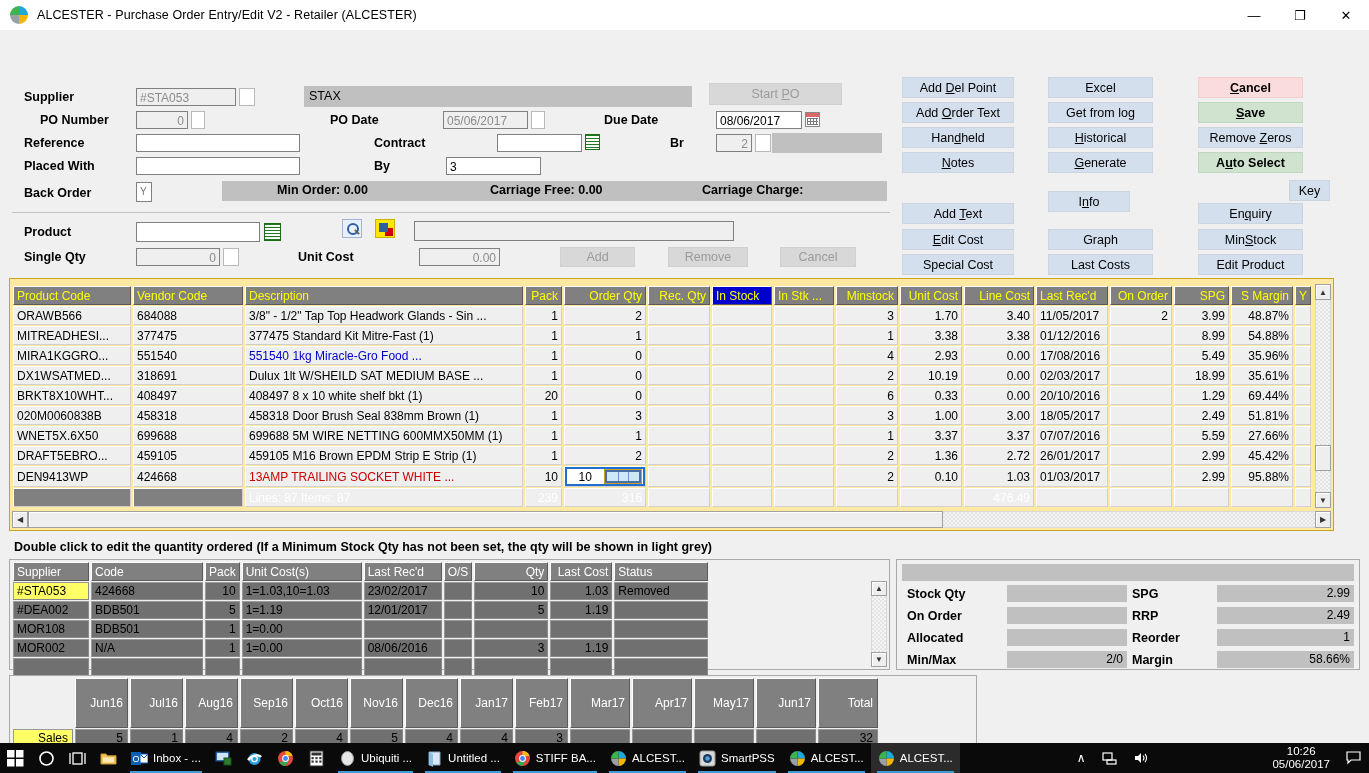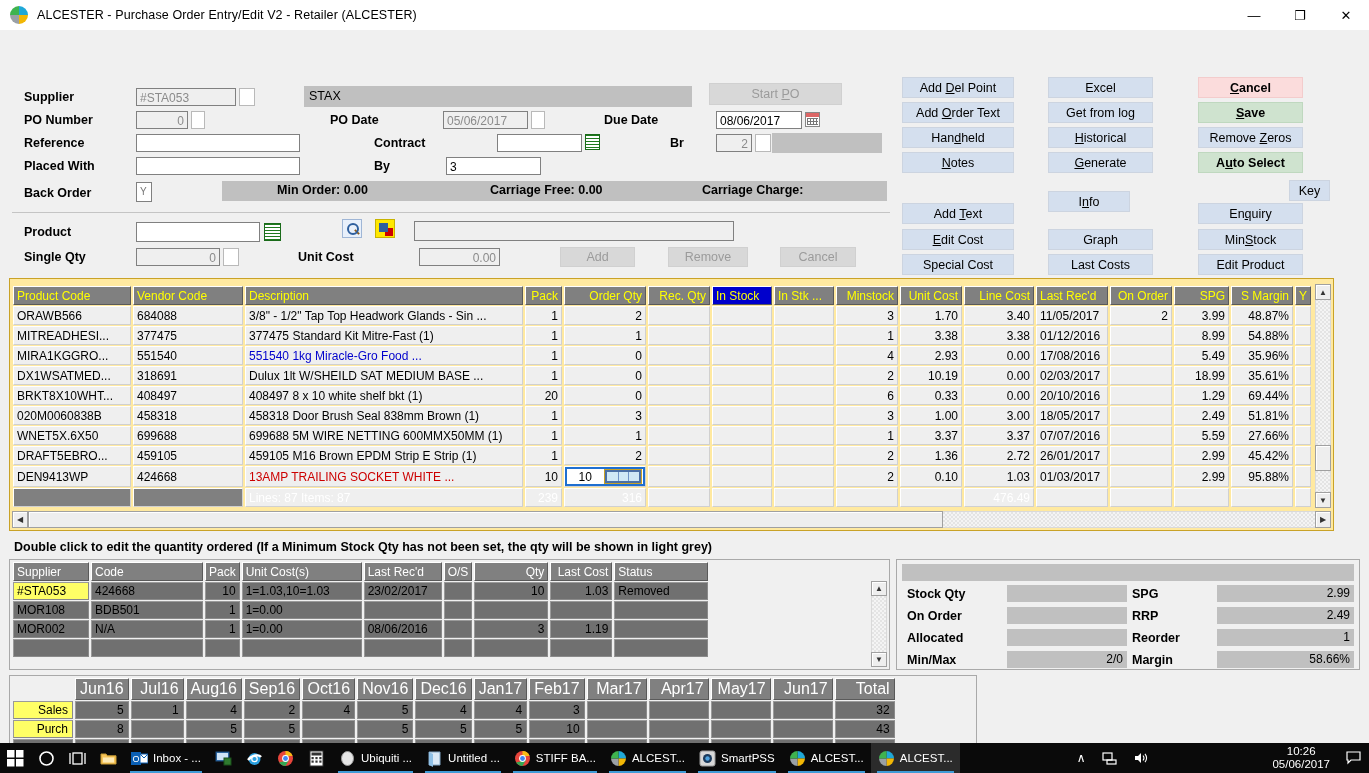--- a/index.html
+++ b/index.html
@@ -110,22 +110,22 @@
   #infowrap { position:absolute; left:896px; top:529px; width:464px; height:111px;
               border:1px solid #a9a9a9; background:#f0f0f0; }
   .ivbar { position:absolute; background:#c0c0c0; }
   .ilbl { position:absolute; font-weight:bold; font-size:12.5px; }
   .ival { position:absolute; background:#c0c0c0; font-size:12px; text-align:right; padding:1px 4px; height:17px; line-height:15px; }
 
   
   #monwrap { position:absolute; left:9px; top:645px; width:968px; height:72px;
              border:1px solid #a9a9a9; background:#f0f0f0; }
   table.md { border-collapse:separate; border-spacing:2px 1px; table-layout:fixed; position:absolute; left:1px; top:1px; }
-  table.md th { background:#808080; color:#fff; font-weight:normal; font-size:16px; text-align:right;
-                padding:1px 4px; height:19px; white-space:nowrap;
+  table.md th { background:#808080; color:#fff; font-weight:normal; font-size:12px; text-align:right;
+                padding:17px 4px; height:19px; white-space:nowrap;
                 border:1px solid #fff; border-right-color:#5a5a5a; border-bottom-color:#5a5a5a; }
   table.md th.blank { background:#f0f0f0; border-color:#f0f0f0; }
   table.md td { background:#707070; color:#000; font-size:12px; padding:1px 4px; height:18px;
                 text-align:right; white-space:nowrap;
                 border:1px solid #8a8a8a; border-top-color:#9a9a9a; border-left-color:#9a9a9a; }
   table.md td.yel { background:#ffff66; font-weight:normal; }
 
   
   #taskbar { position:absolute; left:0; top:743px; width:1369px; height:30px; background:#0a0a0a;
              display:flex; align-items:center; }
@@ -177,21 +177,21 @@
 <div id="app">
 
   <div id="form">
     <div class="lbl" style="left:24px; top:60px;">Supplier</div>
     <div class="fld ro" style="left:136px; top:58px; width:100px;">#STA053</div>
     <div class="stub" style="left:239px; top:58px; width:16px; height:18px;"></div>
     <div class="grayband" style="left:304px; top:56px; width:388px; height:21px;">
       <span style="position:absolute; left:5px; top:3px; font-size:12.5px;">STAX</span>
     </div>
 
-    <div class="lbl" style="left:8px; top:83px;padding-left:16px;">PO Number</div>
+    <div class="lbl" style="left:24px; top:83px;padding-left:16px;">PO Number</div>
     <div class="fld ro num" style="left:136px; top:81px; width:52px;">0</div>
     <div class="stub" style="left:191px; top:81px; width:14px; height:18px;"></div>
     <div class="lbl" style="left:330px; top:83px;">PO Date</div>
     <div class="fld ro" style="left:443px; top:81px; width:85px;">05/06/2017</div>
     <div class="stub" style="left:531px; top:81px; width:14px; height:18px;"></div>
     <div class="lbl" style="left:604px; top:83px;">Due Date</div>
     <div class="fld" style="left:716px; top:81px; width:86px;">08/06/2017</div>
     <div class="ico-cal" style="position:absolute; left:805px; top:82px;"></div>
     <div class="btn dis" style="position:absolute; left:709px; top:53px; width:133px; height:22px;">
       <span>Start <u>P</u>O</span>
@@ -562,20 +562,31 @@
             <td class="" style="width: 112px;">424668</td>
             <td class="r" style="width: 34px;">10</td>
             <td class="" style="width: 120px;">1=1.03,10=1.03</td>
             <td class="" style="width: 78px;">23/02/2017</td>
             <td class="" style="width: 28px;"></td>
             <td class="r" style="width: 74px;">10</td>
             <td class="r" style="width: 62px;">1.03</td>
             <td class="" style="width: 94px;">Removed</td>
           </tr>
           <tr>
+            <td class="" style="width: 76px;">#DEA002</td>
+            <td class="" style="width: 112px;">BDB501</td>
+            <td class="r" style="width: 34px;">5</td>
+            <td class="" style="width: 120px;">1=1.19</td>
+            <td class="" style="width: 78px;">12/01/2017</td>
+            <td class="" style="width: 28px;"></td>
+            <td class="r" style="width: 74px;">5</td>
+            <td class="r" style="width: 62px;">1.19</td>
+            <td class="" style="width: 94px;"></td>
+          </tr>
+          <tr>
             <td class="" style="width: 76px;">MOR108</td>
             <td class="" style="width: 112px;">BDB501</td>
             <td class="r" style="width: 34px;">1</td>
             <td class="" style="width: 120px;">1=0.00</td>
             <td class="" style="width: 78px;"></td>
             <td class="" style="width: 28px;"></td>
             <td class="r" style="width: 74px;"></td>
             <td class="r" style="width: 62px;"></td>
             <td class="" style="width: 94px;"></td>
           </tr>

